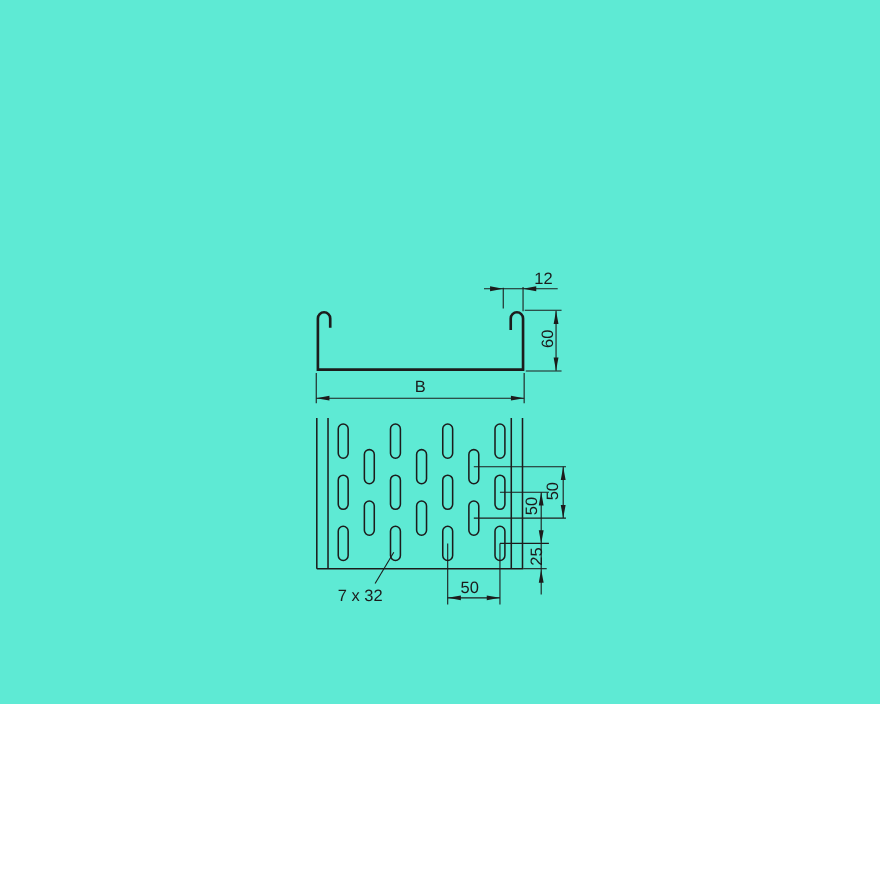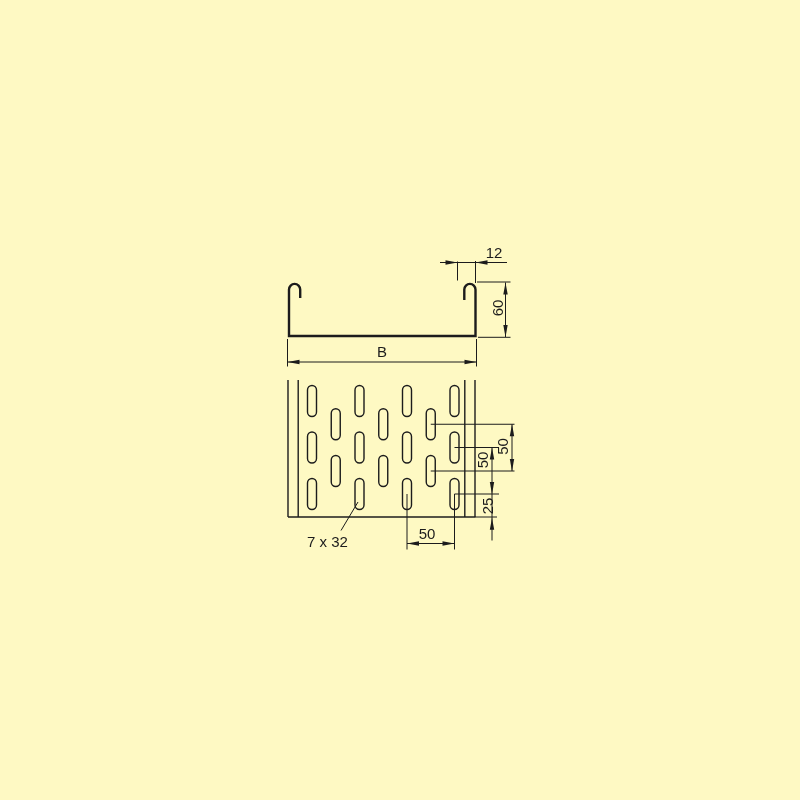--- a/index.html
+++ b/index.html
@@ -3,22 +3,22 @@
 <meta charset="utf-8">
 <style>
   html, body {
     margin: 0;
     padding: 0;
     background: #ffffff;
   }
   .canvas {
     position: relative;
     width: 800px;
-    height: 800px;
-    background: #fef9c3;
+    height: 640px;
+    background: #5eead4;
     overflow: hidden;
     font-family: "Liberation Sans", sans-serif;
   }
   svg text {
     font-family: "Liberation Sans", sans-serif;
     font-size: 15px;
     fill: #1c1c1c;
   }
   .thin  { stroke: #1c1c1c; stroke-width: 1;   fill: none; }
   .med   { stroke: #1c1c1c; stroke-width: 1.4; fill: none; }

